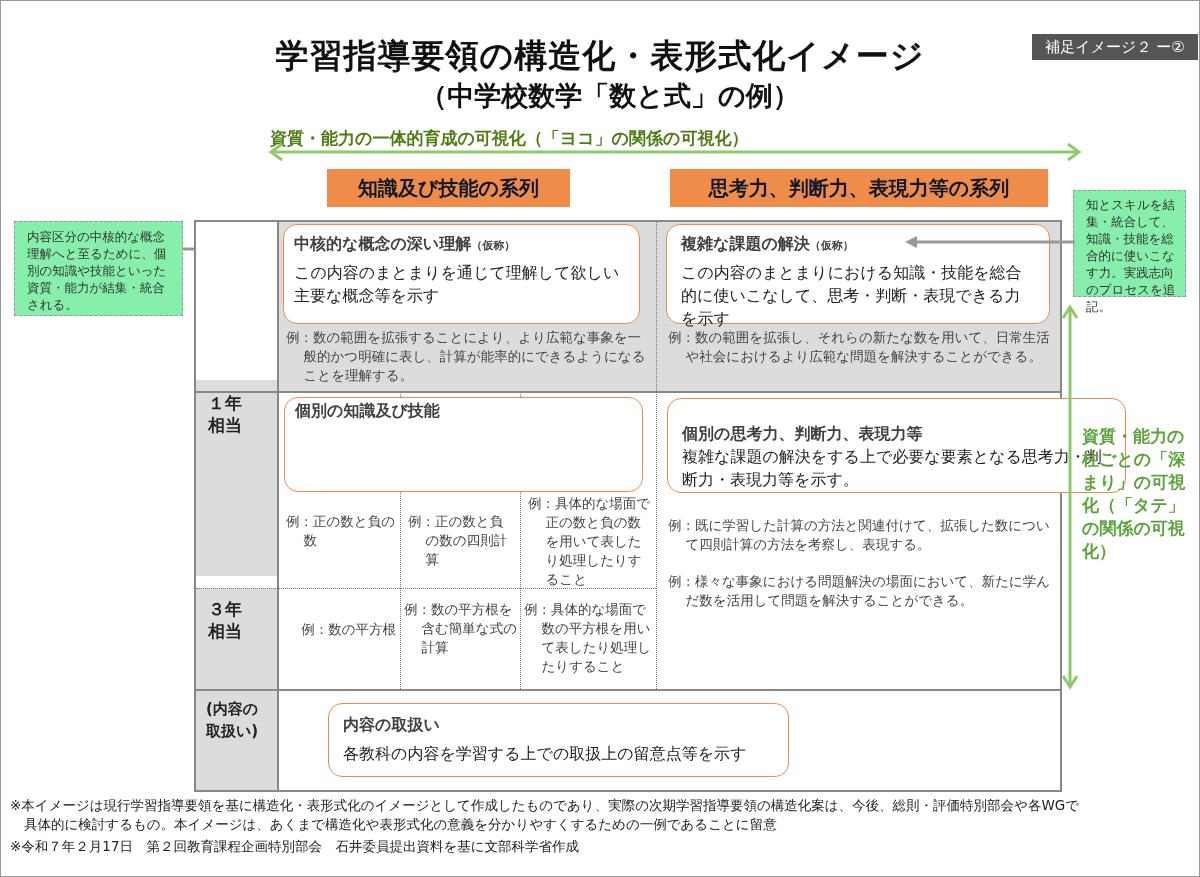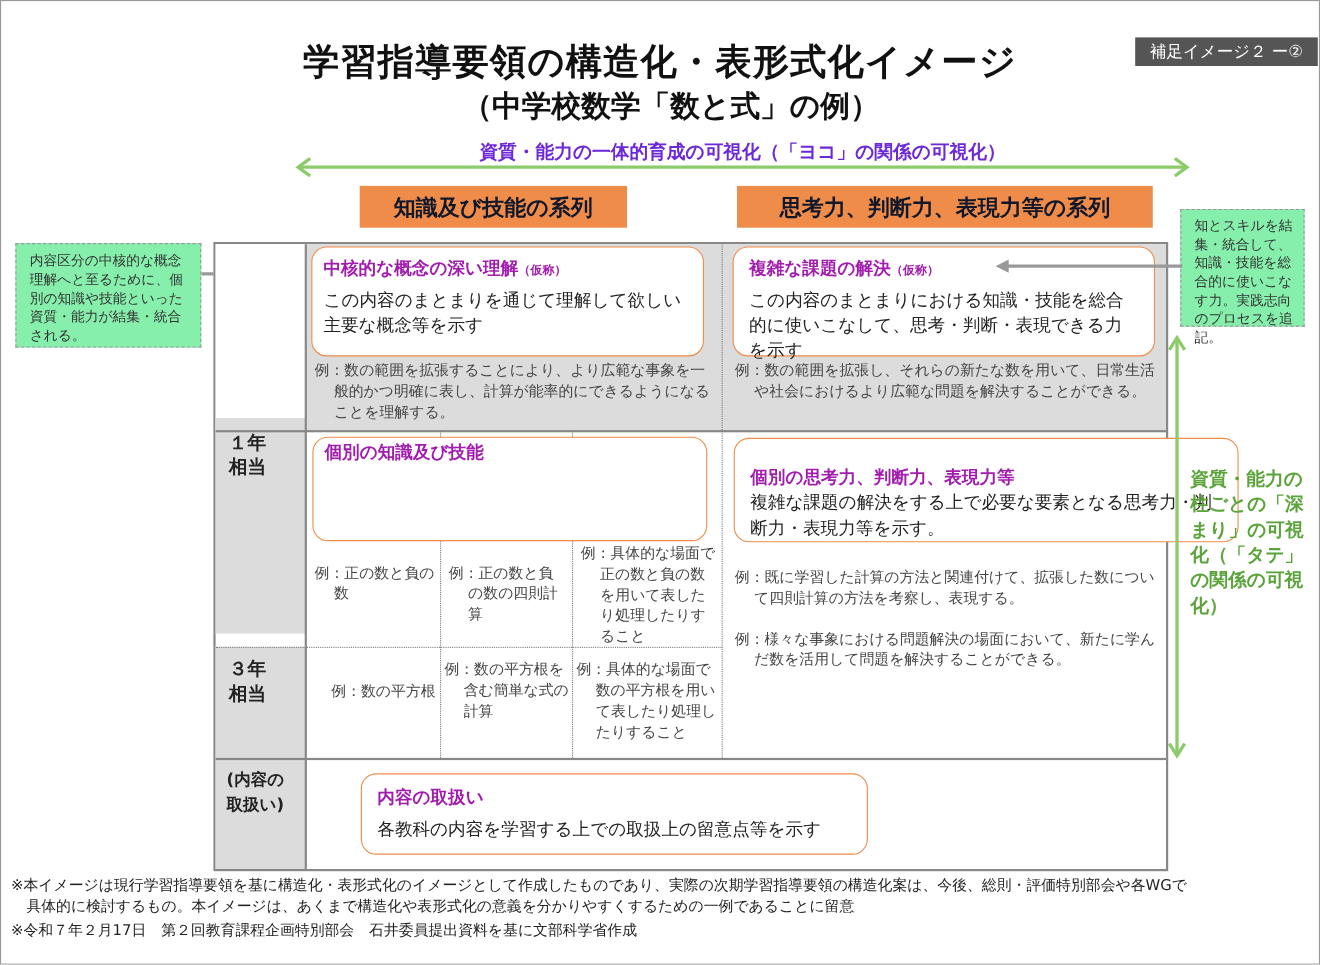--- a/index.html
+++ b/index.html
@@ -5,21 +5,21 @@
   * { box-sizing: border-box; margin: 0; padding: 0; }
   html, body { width: 1200px; height: 877px; background: #ffffff; overflow: hidden; }
   body { font-family: "DejaVu Sans", "Liberation Sans", sans-serif; color: #222; position: relative; }
   .frame { position: absolute; left: 0; top: 0; width: 1200px; height: 877px; border: 1px solid #999; }
   .abs { position: absolute; }
 
   .title { left: 0; width: 1200px; top: 34px; text-align: center; font-size: 33px; font-weight: bold; color: #111; letter-spacing: 1px; }
   .subtitle { left: 0; width: 1200px; top: 78px; text-align: center; font-size: 27px; font-weight: bold; color: #111; padding-left: 20px; }
   .badge { left: 1032px; top: 34px; width: 166px; height: 26px; background: #555555; color: #fff; font-size: 15px; line-height: 26px; text-align: center; }
 
-  .h-label { left: 270px; width: 810px; top: 127px; text-align: center; font-size: 17px; font-weight: bold; color: #6d28d9; }
+  .h-label { left: 270px; width: 810px; top: 127px; font-size: 17px; font-weight: bold; color: #4d7c0f; }
   .h-arrow { left: 268px; top: 143px; width: 814px; height: 18px; }
 
   .series { top: 169px; height: 38px; background: #f08c4a; color: #0f172a; font-size: 20px; font-weight: bold; line-height: 38px; text-align: center; }
   .series-left { left: 327px; width: 243px; }
   .series-right { left: 670px; width: 378px; }
 
   .note { border: 1px dashed #999; background: #86efac; font-size: 12.5px; line-height: 17px; color: #333; }
   .note-left { left: 14px; top: 221px; width: 169px; height: 95px; padding: 6px 10px 6px 12px; }
   .note-right { left: 1073px; top: 190px; width: 113px; height: 107px; padding: 5px 6px 5px 12px; }
 
@@ -27,21 +27,21 @@
 
   .shade { background: #dcdcdc; }
   .rowhead { background: #dcdcdc; font-weight: bold; font-size: 17px; line-height: 22px; color: #222; }
 
   .line-h { height: 0; border-top: 2px solid #888; }
   .line-v { width: 0; border-left: 2px solid #888; }
   .dot-v { width: 0; border-left: 1px dotted #777; }
   .dot-h { height: 0; border-top: 1px dotted #777; }
 
   .obox { background: #fff; border: 1.5px solid #f08c4a; border-radius: 14px; }
-  .obox .otitle { color: #a21caf; font-weight: bold; font-size: 16px; line-height: 22px; }
+  .obox .otitle { color: #404040; font-weight: bold; font-size: 16px; line-height: 22px; }
   .obox .otitle small { font-size: 11px; }
   .obox .otext { font-size: 16px; line-height: 23px; color: #222; }
 
   .ex { font-size: 13.5px; line-height: 19px; color: #444; }
   .ex .ind { display: block; padding-left: 1.3em; text-indent: -1.3em; }
 
   .v-label { left: 1078px; top: 425px; width: 118px; font-size: 17px; line-height: 23px; font-weight: bold; color: #5aa43a; padding-left: 4px; }
   .v-arrow { left: 1060px; top: 304px; width: 20px; height: 386px; }
 
   .foot { left: 10px; font-size: 13.5px; line-height: 19px; color: #222; }

